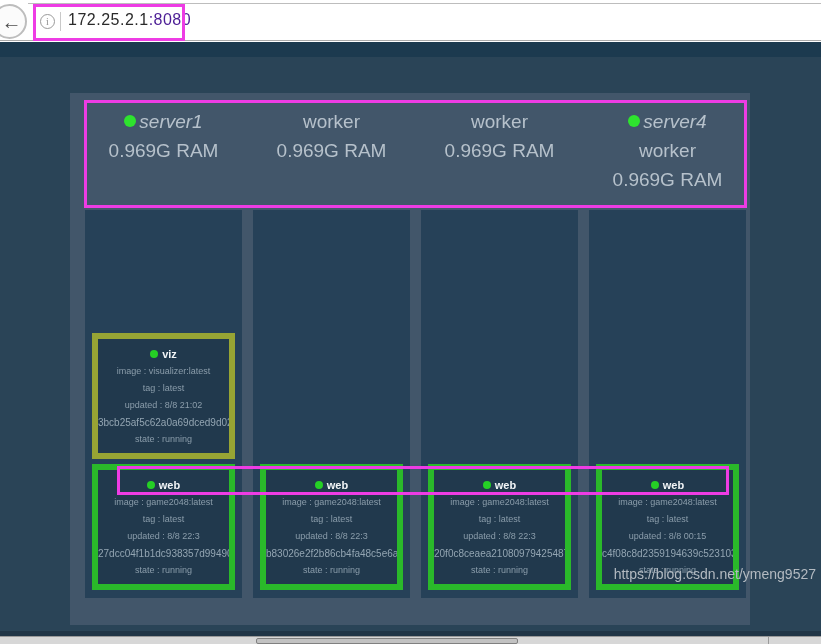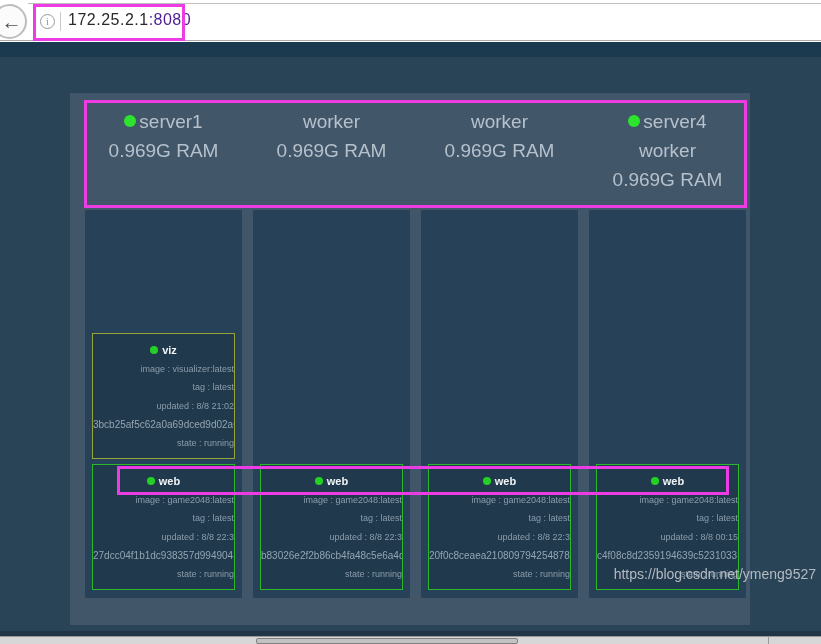--- a/index.html
+++ b/index.html
@@ -22,34 +22,34 @@
 
   
   .page { position:absolute; left:0; top:42px; width:821px; height:594px; background:#2a4457; }
   .page-top-strip { position:absolute; left:0; top:0; width:100%; height:15px; background:#1c3a4f; }
   .page-bottom-shade { position:absolute; left:0; bottom:0; width:100%; height:5px; background:#203546; }
 
   .panel { position:absolute; left:70px; top:93px; width:680px; height:532px; background:#42566a; }
 
   .headers-row { position:absolute; left:85px; top:107px; width:661px; display:flex; gap:11px; }
   .node-header { width:157px; text-align:center; color:#b6c1cb; font-size:19px; line-height:29px; }
-  .nh-name { white-space:nowrap; }
+  .nh-name { white-space:nowrap;font-style:italic; }
   .dot { display:inline-block; width:12px; height:12px; border-radius:50%; background:#2ee32e;
          vertical-align:middle; margin-right:3px; margin-top:-3px; }
 
   .columns-row { position:absolute; left:85px; top:210px; width:661px; height:388px; display:flex; gap:11px; }
   .node-column { width:157px; height:388px; background:#264158; display:flex; flex-direction:column;
                  justify-content:flex-end; gap:5px; padding:0 7px 8px 7px; }
 
-  .task-card { height:126px; border:1px solid #0f766e; background:#21394d;
+  .task-card { height:126px; border:6px solid #0f766e; background:#21394d;
                display:flex; flex-direction:column; justify-content:space-evenly;
                text-align:center; overflow:hidden; padding:2px 0; }
   .tc-title { color:#f2f5f7; font-size:11px; font-weight:bold; white-space:nowrap; }
   .dot.small { width:8px; height:8px; background:#25d025; margin-right:4px; margin-top:-2px; }
-  .tc-line { color:#8b9dab; font-size:9px; white-space:nowrap; overflow:hidden;text-align:right; }
+  .tc-line { color:#8b9dab; font-size:9px; white-space:nowrap; overflow:hidden; }
   .tc-hash { font-size:10px; color:#93a5b2; }
 
   .watermark { position:absolute; right:5px; top:566px; font-size:14px; color:#b3bac1; white-space:nowrap; }
 
   
   .ann { position:absolute; border:3px solid #ee3ce4; pointer-events:none; }
   .ann-url     { left:33px;  top:4px;   width:152px; height:37px; }
   .ann-headers { left:84px;  top:100px; width:663px; height:108px; }
   .ann-webrow  { left:117px; top:466px; width:612px; height:29px; }
 

